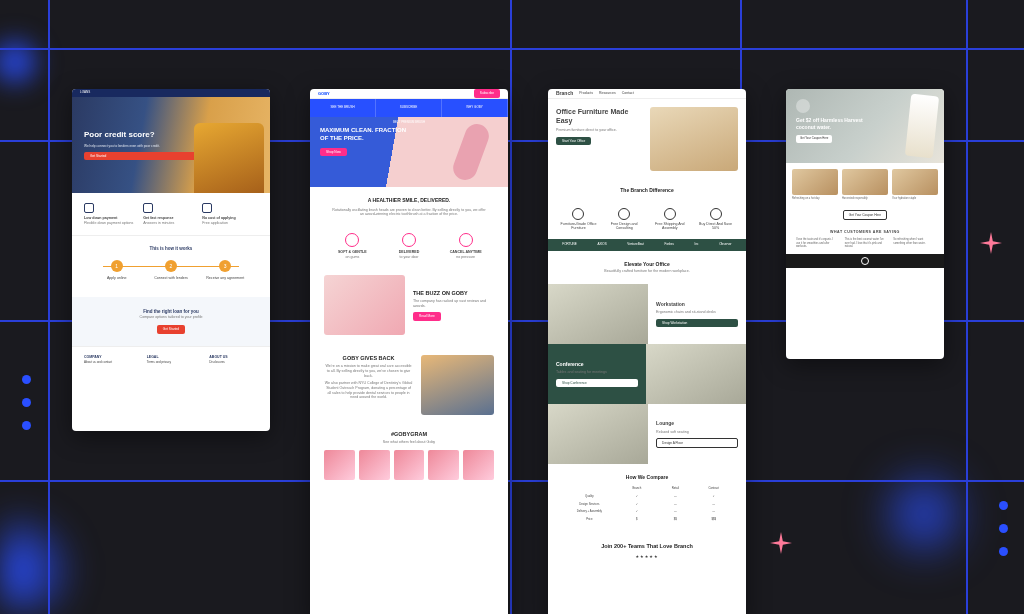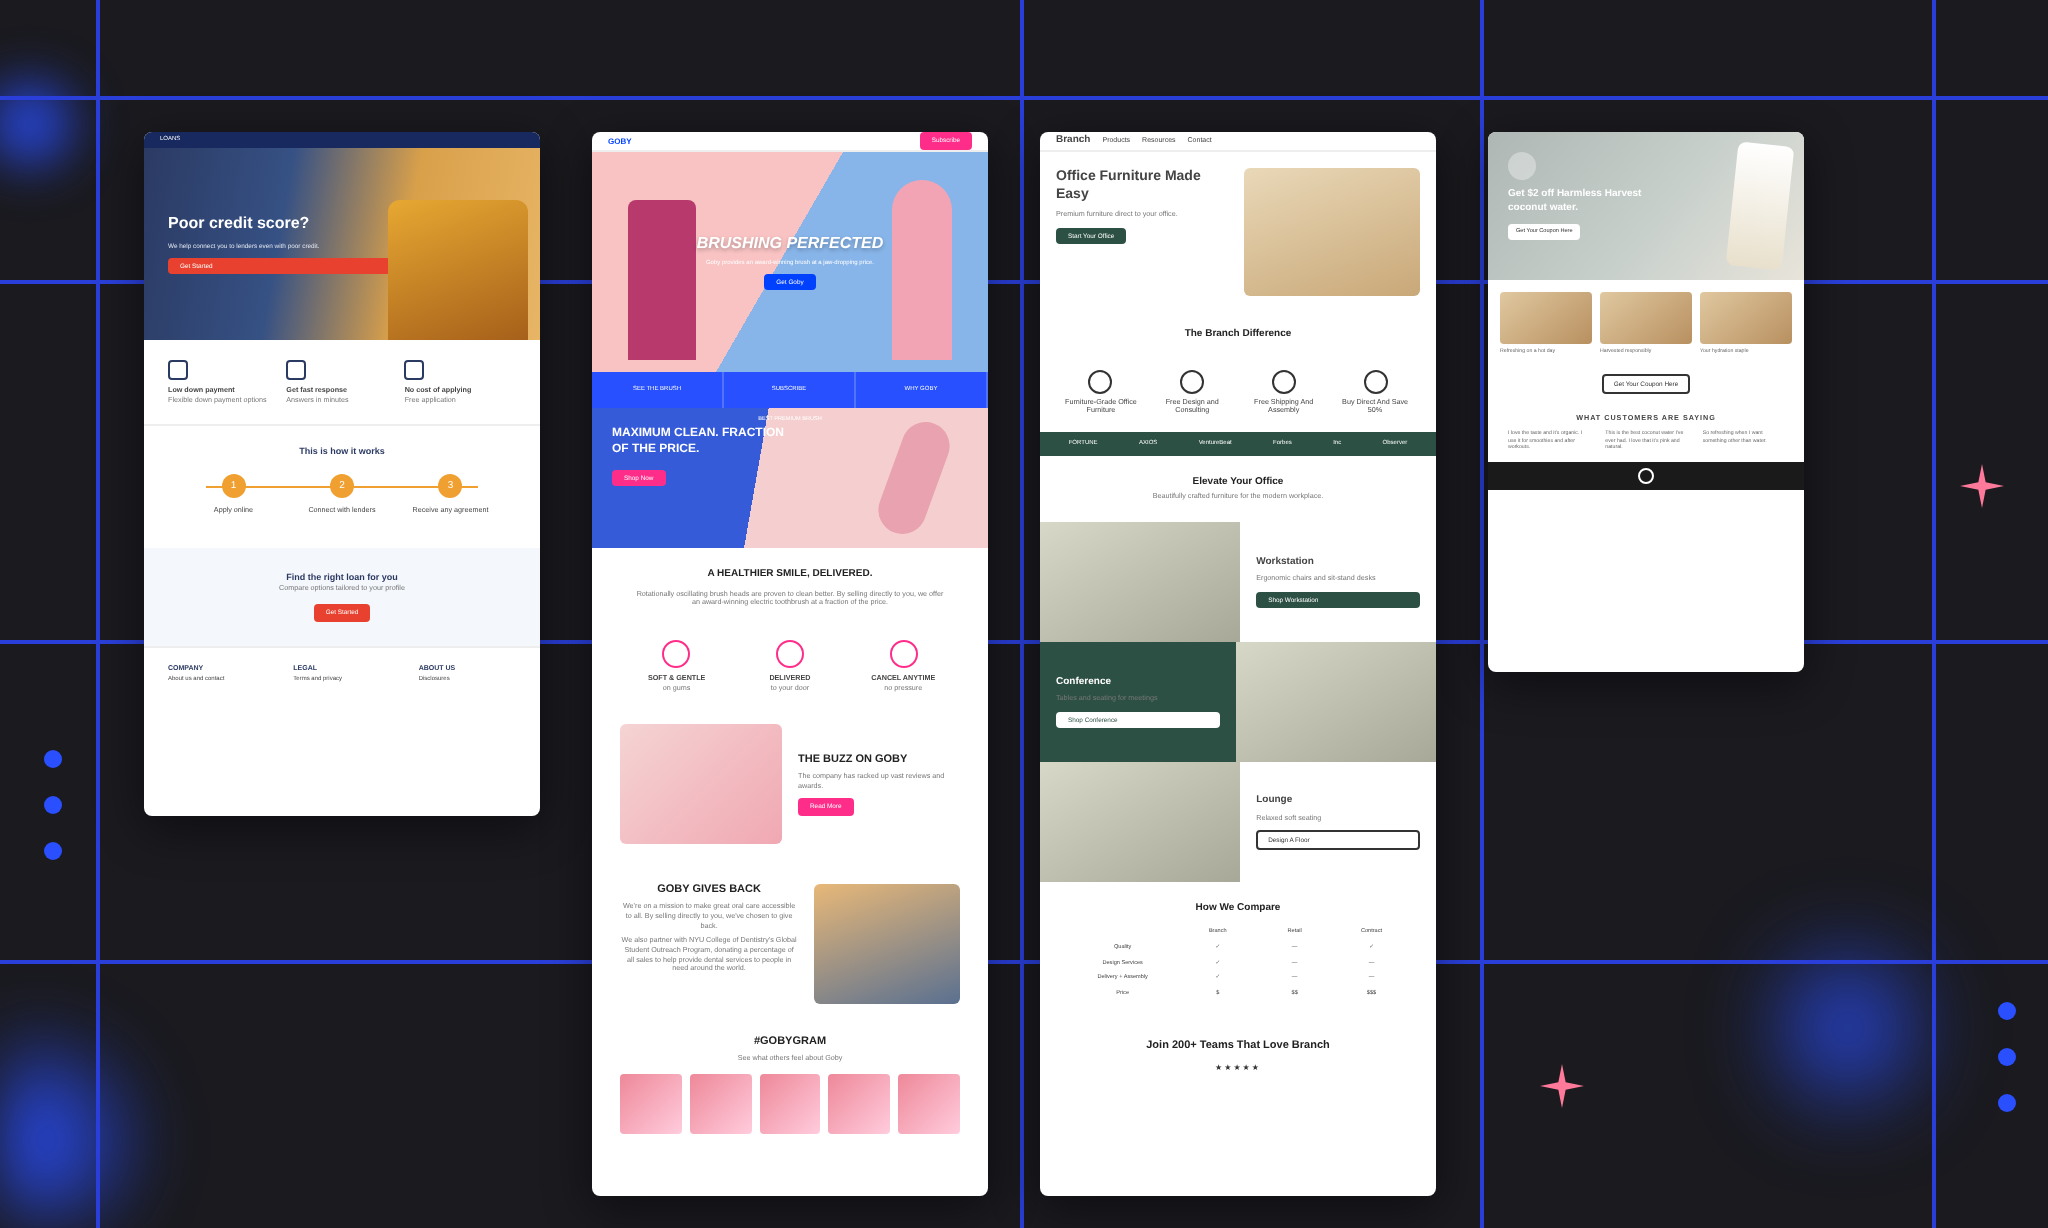--- a/index.html
+++ b/index.html
@@ -56,22 +56,22 @@
     position: absolute; z-index: 3;
     width: 22px; height: 22px;
   }
   .star svg { width: 100%; height: 100%; }
   .star1 { right: 22px; top: 232px; }
   .star2 { left: 770px; bottom: 60px; }
 
   
   .gallery {
     position: absolute; inset: 0;
-    display: flex; gap: 26px;
-    padding: 66px 60px 0 72px;
+    display: flex; gap: 40px;
+    padding: 89px 60px 0 72px;
     z-index: 5;
     align-items: flex-start;
   }
 
   .card {
     background: #fff;
     border-radius: 4px;
     overflow: hidden;
     box-shadow: 0 6px 24px rgba(0,0,0,.45);
     font-size: 3.6px;
@@ -283,27 +283,20 @@
       <div><b>LEGAL</b><span>Terms and privacy</span></div>
       <div><b>ABOUT US</b><span>Disclosures</span></div>
     </div>
   </div>
 
   <div class="card c2">
     <div class="topbar">
       <span class="logo2">GOBY</span>
       <span class="btn btn-pink">Subscribe</span>
     </div>
-    <div class="hero2">
-      <div class="txt">
-        <h2>BRUSHING PERFECTED</h2>
-        <p>Goby provides an award-winning brush at a jaw-dropping price.</p>
-        <span class="btn" style="background:#0040ff;color:#fff">Get Goby</span>
-      </div>
-    </div>
     <div class="blue3">
       <div>SEE THE BRUSH</div>
       <div>SUBSCRIBE</div>
       <div>WHY GOBY</div>
     </div>
     <div class="promo">
       <span style="position:absolute;top:4px;left:50%;transform:translateX(-50%);font-size:2.8px;color:#fff">BEST PREMIUM BRUSH</span>
       <h3>MAXIMUM CLEAN. FRACTION OF THE PRICE.</h3>
       <div style="margin-top:5px"><span class="btn btn-pink">Shop Now</span></div>
     </div>

